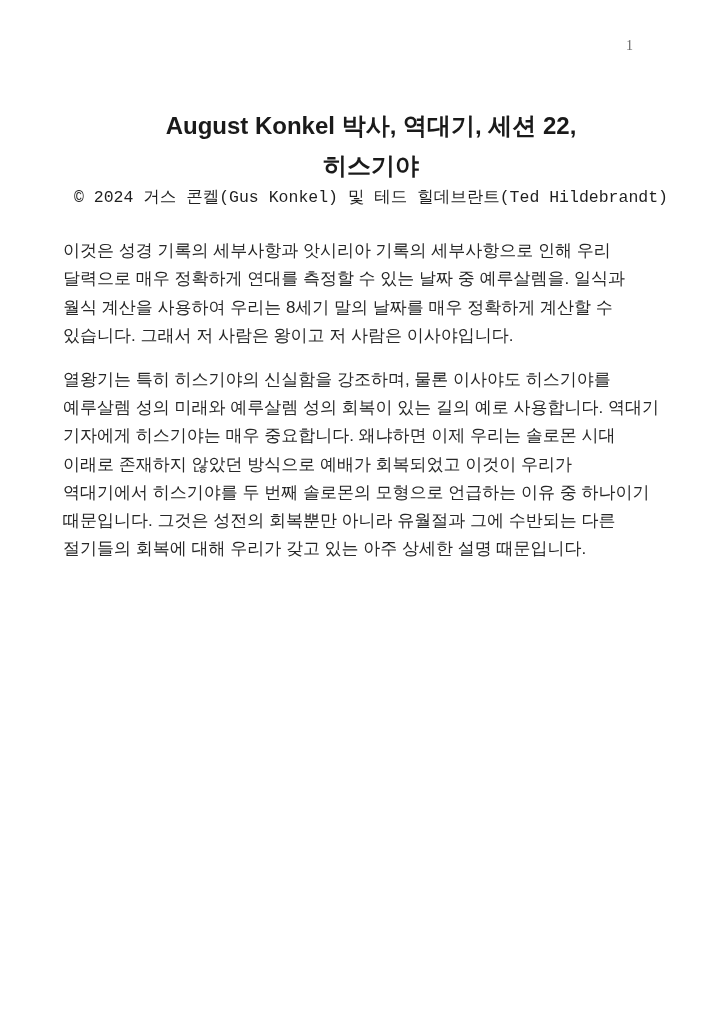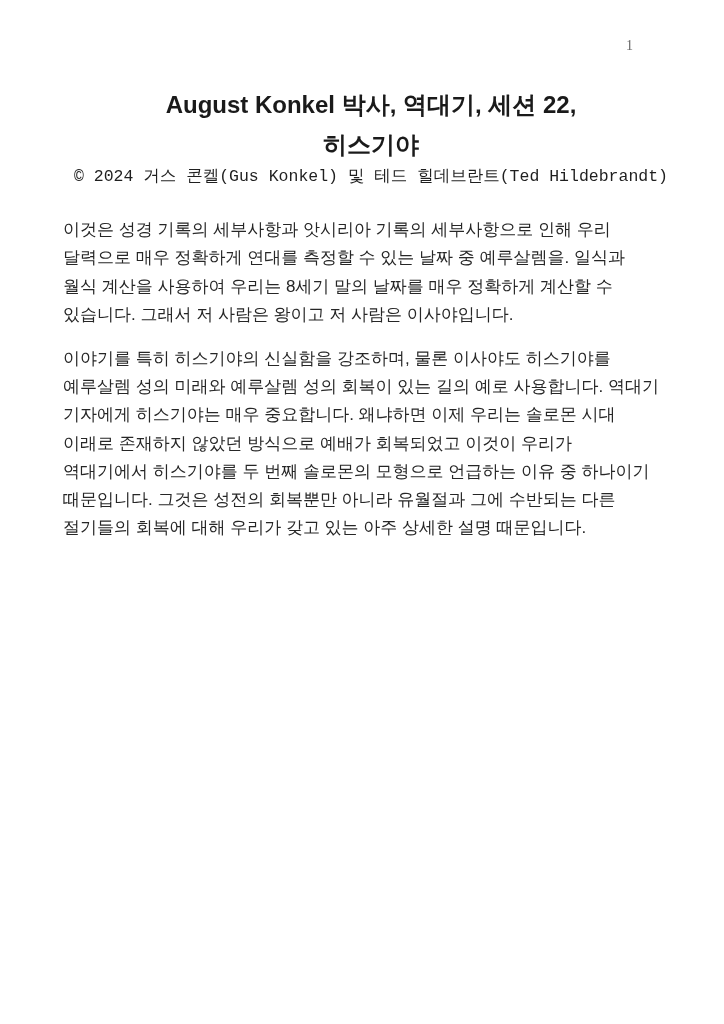--- a/index.html
+++ b/index.html
@@ -21,21 +21,21 @@
   .page-number {
     position: absolute;
     top: 38px;
     left: 626px;
     font-family: "Liberation Serif", serif;
     font-size: 14px;
     line-height: 16px;
     color: #666666;
   }
   .doc-header {
-    margin-top: 47px;
+    margin-top: 68px;
     text-align: center;
   }
   .doc-title {
     margin: 0;
     font-size: 24px;
     font-weight: 700;
     line-height: 40px;
     color: #1a1a1a;
   }
   .title-line {
@@ -73,21 +73,21 @@
       <span class="title-line">히스기야</span>
     </h1>
     <div class="copyright">© 2024 거스 콘켈(Gus Konkel) 및 테드 힐데브란트(Ted Hildebrandt)</div>
   </header>
 
   <main class="doc-body">
     <p>이것은 성경 기록의 세부사항과 앗시리아 기록의 세부사항으로 인해 우리
 달력으로 매우 정확하게 연대를 측정할 수 있는 날짜 중 예루살렘을. 일식과
 월식 계산을 사용하여 우리는 8세기 말의 날짜를 매우 정확하게 계산할 수
 있습니다. 그래서 저 사람은 왕이고 저 사람은 이사야입니다.</p>
-    <p>이야기를 특히 히스기야의 신실함을 강조하며, 물론 이사야도 히스기야를
+    <p>열왕기는 특히 히스기야의 신실함을 강조하며, 물론 이사야도 히스기야를
 예루살렘 성의 미래와 예루살렘 성의 회복이 있는 길의 예로 사용합니다. 역대기
 기자에게 히스기야는 매우 중요합니다. 왜냐하면 이제 우리는 솔로몬 시대
 이래로 존재하지 않았던 방식으로 예배가 회복되었고 이것이 우리가
 역대기에서 히스기야를 두 번째 솔로몬의 모형으로 언급하는 이유 중 하나이기
 때문입니다. 그것은 성전의 회복뿐만 아니라 유월절과 그에 수반되는 다른
 절기들의 회복에 대해 우리가 갖고 있는 아주 상세한 설명 때문입니다.</p>
   </main>
 
 </div>
 

